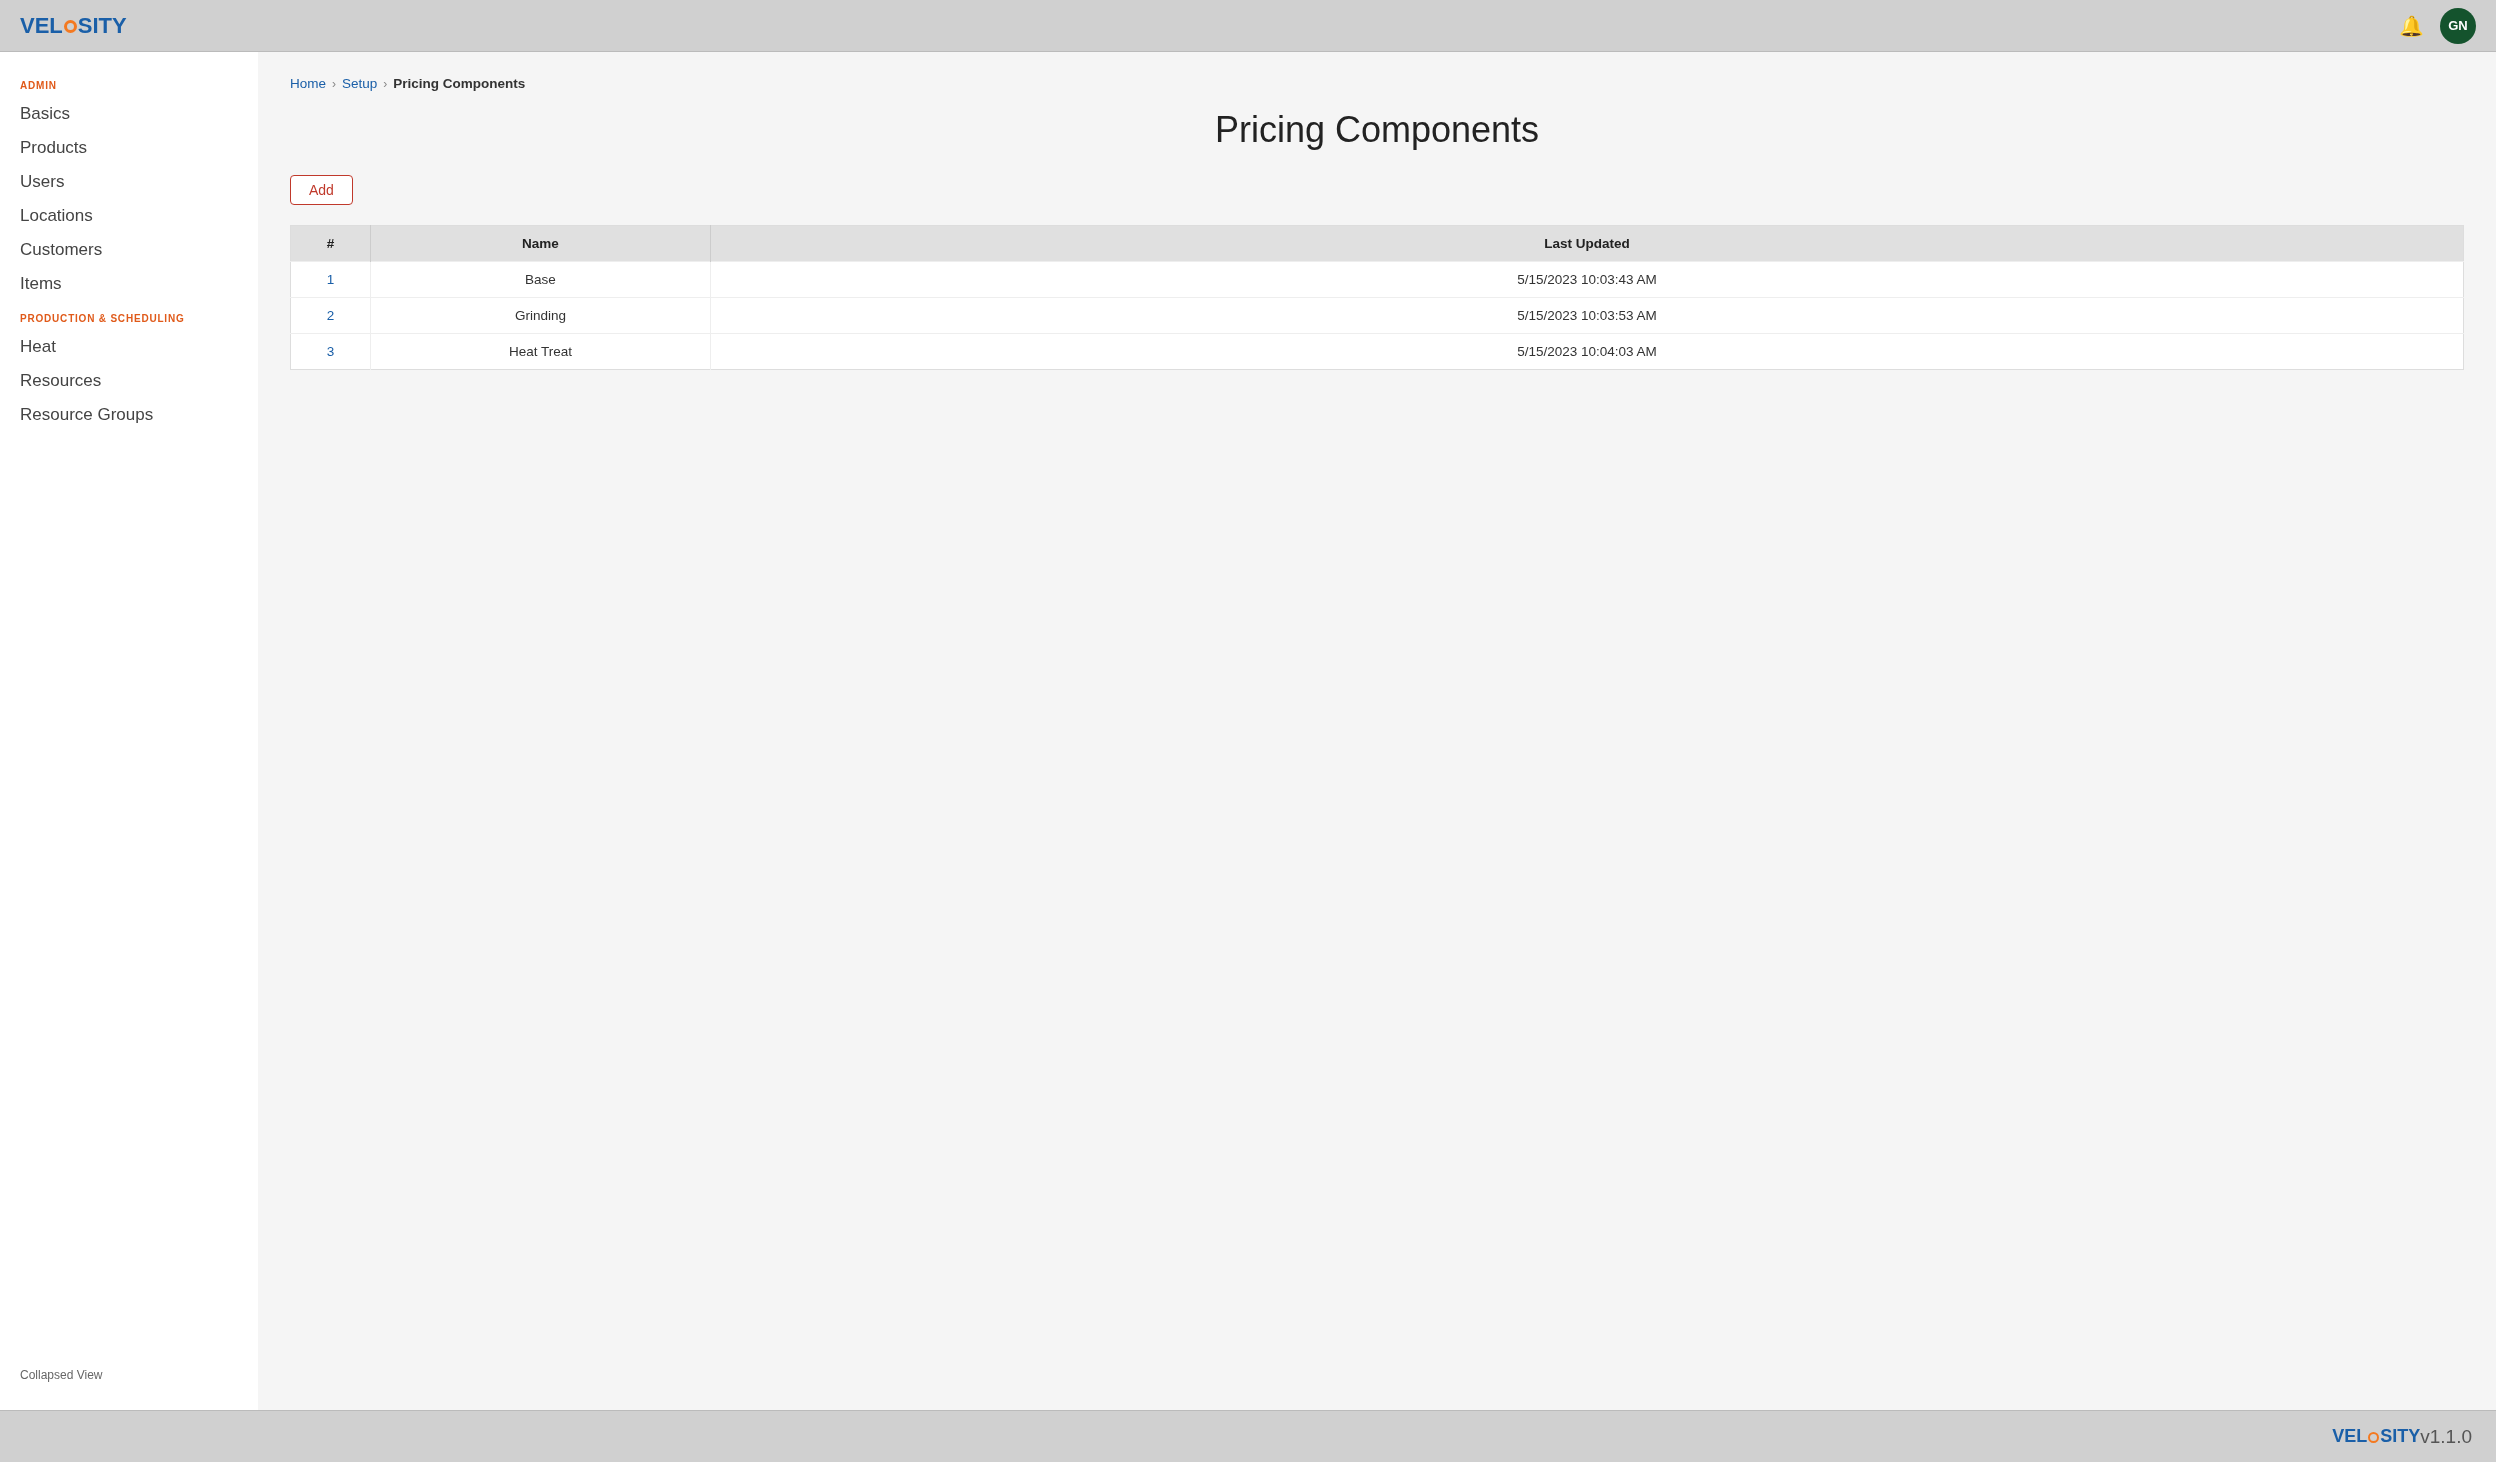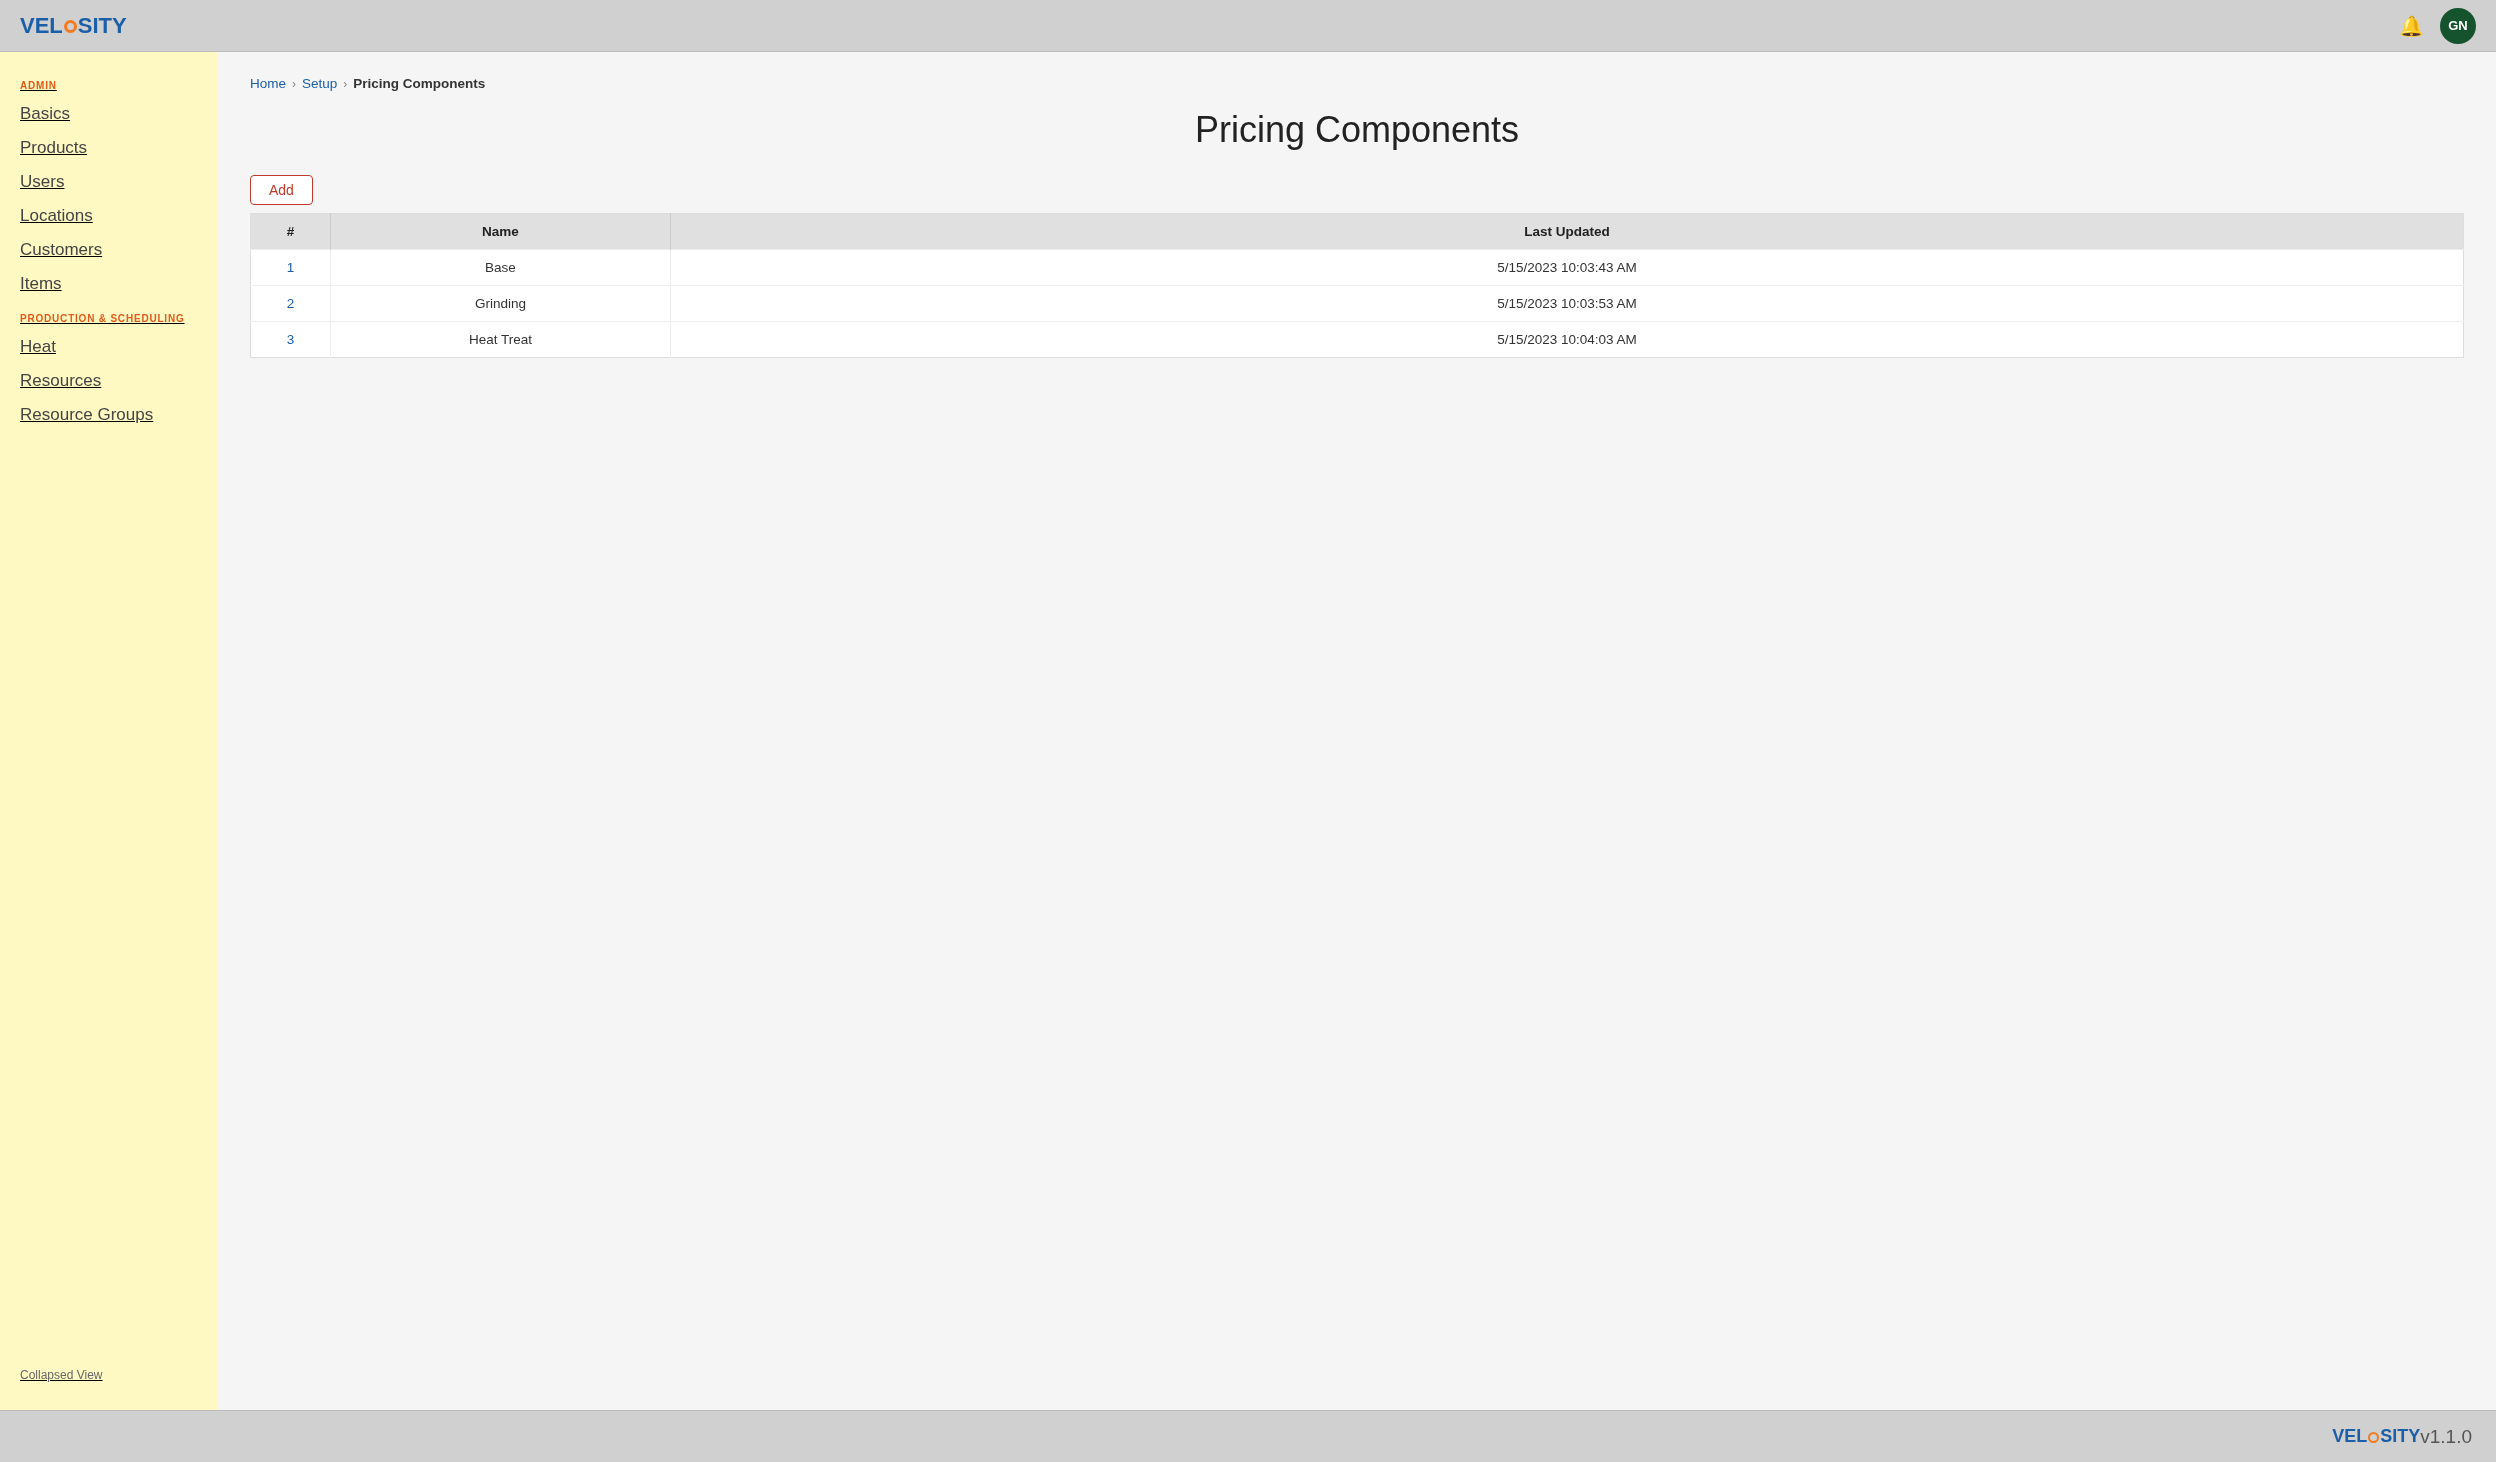--- a/index.html
+++ b/index.html
@@ -24,28 +24,27 @@
       background: #14532d; color: #fff;
       display: flex; align-items: center; justify-content: center;
       font-size: 13px; font-weight: bold; cursor: pointer;
     }
 
     
     .main-layout { display: flex; flex: 1; }
 
     
     .sidebar {
-      width: 218px;
-      background: #fef9c3;
+      width: 258px;
+      background: #ffffff;
       padding: 16px 0;
       flex-shrink: 0;
       display: flex;
       flex-direction: column;
       min-height: calc(100vh - 52px - 52px);
-      text-decoration: underline;
     }
     .sidebar-section-label {
       font-size: 10px;
       font-weight: 700;
       color: #e05a1a;
       text-transform: uppercase;
       letter-spacing: 0.8px;
       padding: 12px 20px 6px 20px;
     }
     .sidebar-item {
@@ -92,21 +91,21 @@
 
     
     .add-button {
       border: 1.5px solid #c0392b;
       background: #fff;
       color: #c0392b;
       padding: 6px 18px;
       font-size: 14px;
       border-radius: 4px;
       cursor: pointer;
-      margin-bottom: 8px;
+      margin-bottom: 20px;
       font-weight: 500;
     }
 
     
     .data-table {
       width: 100%;
       border-collapse: collapse;
       background: #fff;
       border: 1px solid #ddd;
     }

